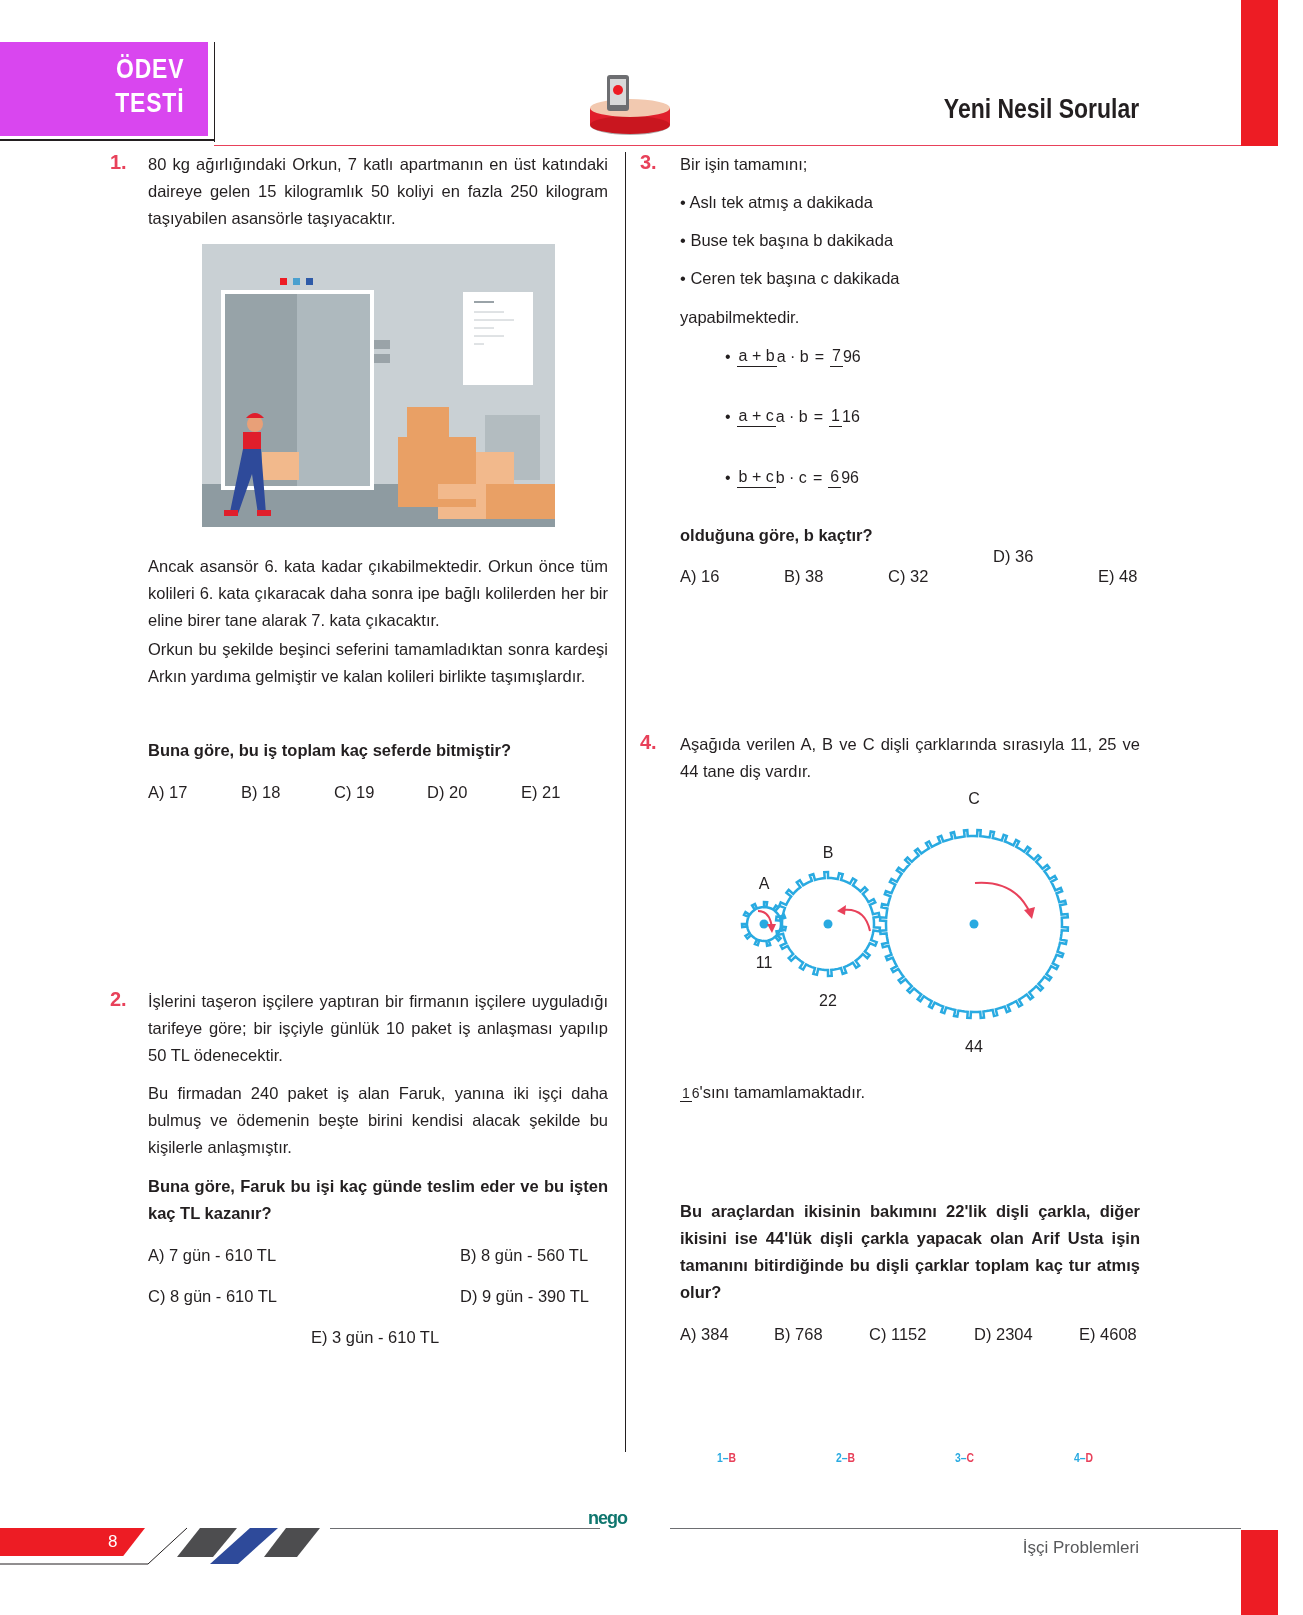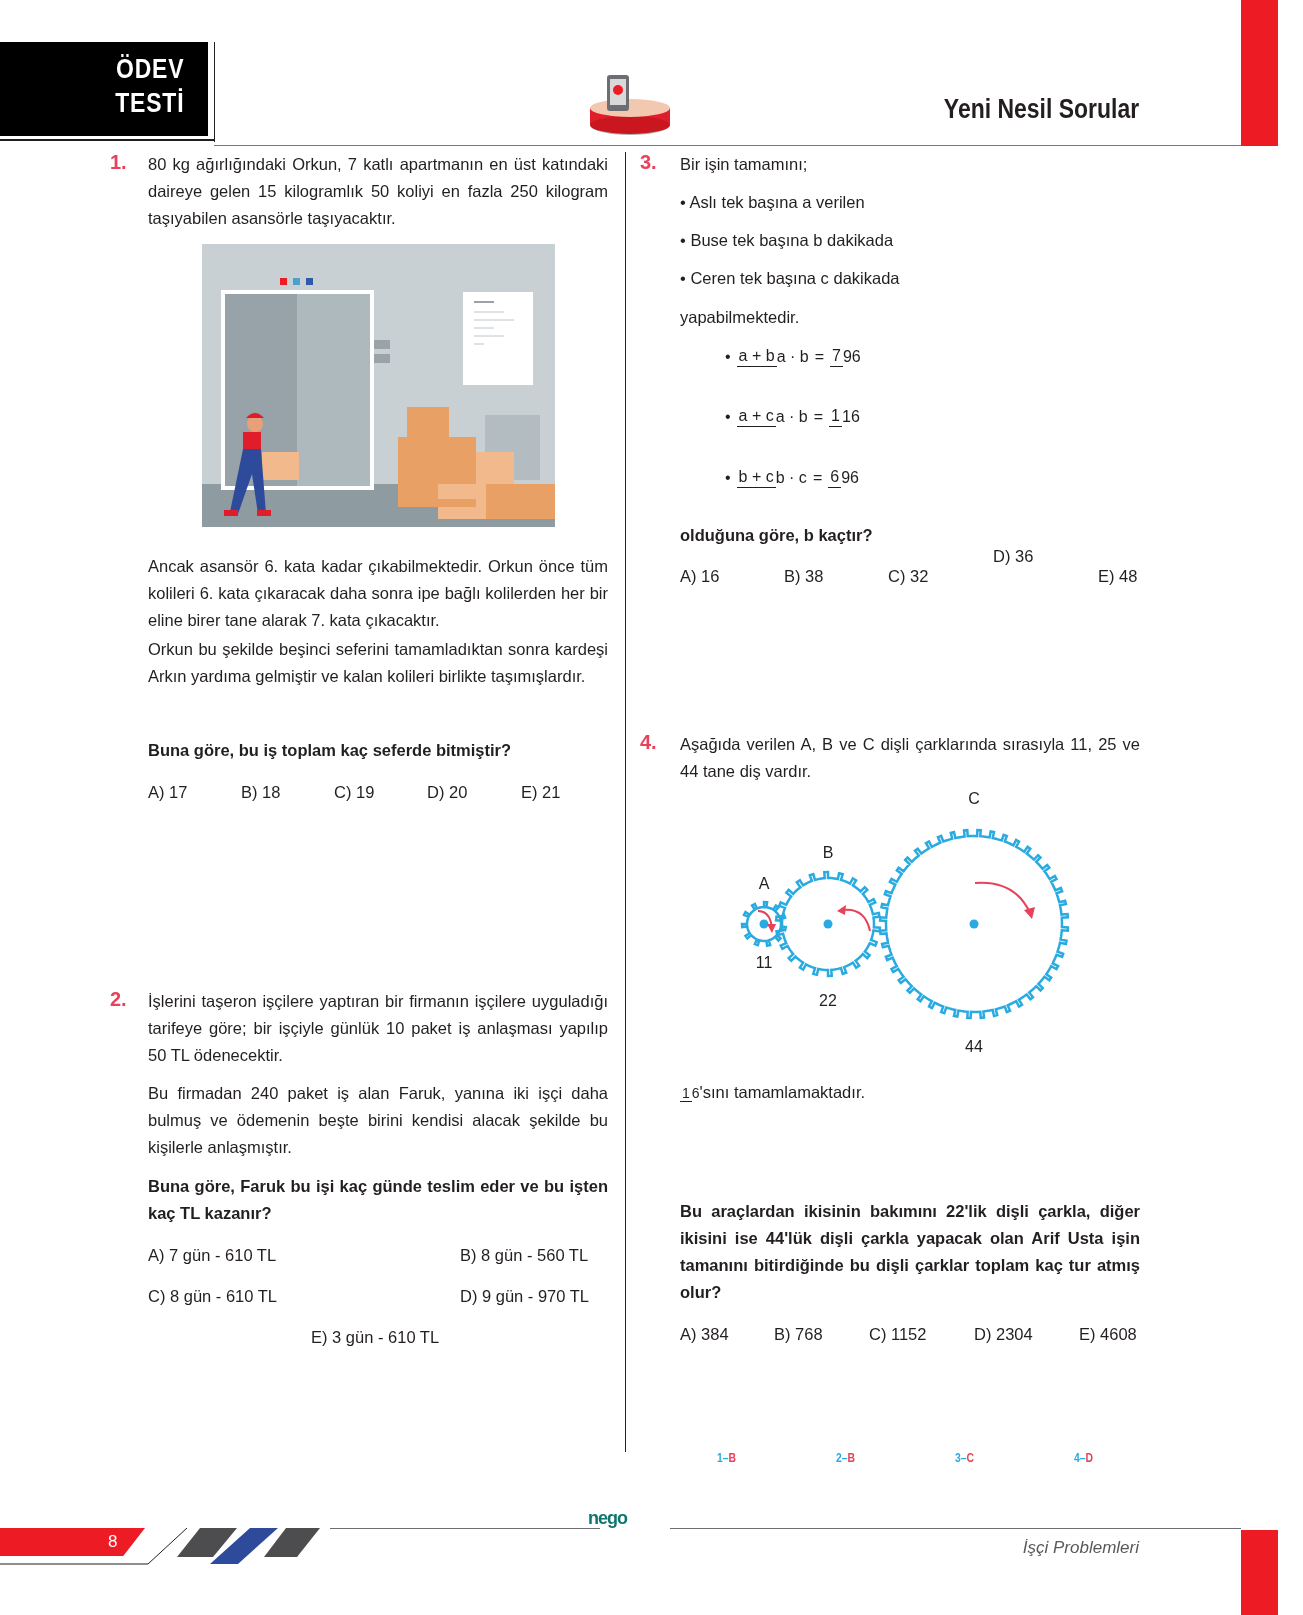--- a/index.html
+++ b/index.html
@@ -1,21 +1,21 @@
 <!DOCTYPE html>
 <html><head>
 <meta charset="utf-8">
 <style>
   html, body { margin:0; padding:0; background:#ffffff; }
   body { width:1303px; height:1615px; position:relative; overflow:hidden;
          font-family:"Liberation Sans", sans-serif; color:#231f20; }
   .abs { position:absolute; }
 
   
-  .odev-box { left:0; top:42px; width:208px; height:94px; background:#000000; }
+  .odev-box { left:0; top:42px; width:208px; height:94px; background:#d946ef; }
   .odev-text { right:24px; top:10px; color:#fff; font-family:"Liberation Sans", sans-serif;
                font-weight:700; font-size:28px; line-height:34px; text-align:right;
                transform:scaleX(0.82); transform-origin:right top; letter-spacing:1px; }
   .odev-vline { left:214px; top:42px; width:1px; height:100px; background:#231f20; }
   .odev-under { left:0; top:139px; width:214px; height:2px; background:#231f20; }
   .header-line { left:214px; top:145px; width:1027px; height:1px; background:#e8415a; }
   .header-title { right:164px; top:93px; font-size:28px; font-weight:700; color:#231f20;
                   transform:scaleX(0.82); transform-origin:right top; }
   .right-bar-top { left:1241px; top:0; width:37px; height:146px; background:#ed1c24; }
   .right-bar-bot { left:1241px; top:1530px; width:37px; height:85px; background:#ed1c24; }
@@ -32,21 +32,21 @@
   .frac { display:inline-flex; flex-direction:row; align-items:center; vertical-align:middle; font-size:16px; line-height:20px; }
   .frac .num { border-bottom:1.5px solid #231f20; padding:0 2px; }
   .formula { font-size:16px; display:flex; align-items:center; gap:6px; }
 
   
   .answer { font-family:"Liberation Sans", sans-serif; font-weight:700; font-size:13px;
             transform:scaleX(0.8); transform-origin:left top; }
   .ans-n { color:#29aae1; }
   .ans-l { color:#e8415a; }
   .footer-line { left:250px; top:1528px; width:991px; height:1px; background:#6d6e71; }
-  .footer-sub { right:164px; top:1538px; font-style:italic; font-size:17px; color:#58595b; }
+  .footer-sub { right:164px; top:1538px; font-size:17px; color:#58595b; }
   .page-red { left:0; top:1528px; width:145px; height:28px; background:#ed1c24;
               clip-path:polygon(0 0,100% 0,85% 100%,0 100%); }
   .page-num { left:108px; top:1532px; color:#fff; font-size:17px; }
   .logo { left:588px; top:1508px; font-weight:700; font-size:18px; color:#0f766e; letter-spacing:-1px; }
 </style>
 </head>
 <body>
 
 <div class="abs odev-box">
   <div class="abs odev-text">
@@ -119,26 +119,26 @@
 <div class="abs opt" style="left:427px;top:783px">D) 20</div>
 <div class="abs opt" style="left:521px;top:783px">E) 21</div>
 
 <div class="abs qnum" style="left:110px;top:988px">2.</div>
 <div class="abs ptext just" style="left:148px;top:988px;width:460px">İşlerini taşeron işçilere yaptıran bir firmanın işçilere uyguladığı tarifeye göre; bir işçiyle günlük 10 paket iş anlaşması yapılıp 50 TL ödenecektir.</div>
 <div class="abs ptext just" style="left:148px;top:1080px;width:460px">Bu firmadan 240 paket iş alan Faruk, yanına iki işçi daha bulmuş ve ödemenin beşte birini kendisi alacak şekilde bu kişilerle anlaşmıştır.</div>
 <div class="abs ptext bold just" style="left:148px;top:1173px;width:460px">Buna göre, Faruk bu işi kaç günde teslim eder ve bu işten kaç TL kazanır?</div>
 <div class="abs opt" style="left:148px;top:1246px">A) 7 gün - 610 TL</div>
 <div class="abs opt" style="left:460px;top:1246px">B) 8 gün - 560 TL</div>
 <div class="abs opt" style="left:148px;top:1287px">C) 8 gün - 610 TL</div>
-<div class="abs opt" style="left:460px;top:1287px">D) 9 gün - 970 TL</div>
+<div class="abs opt" style="left:460px;top:1287px">D) 9 gün - 390 TL</div>
 <div class="abs opt" style="left:311px;top:1328px">E) 3 gün - 610 TL</div>
 
 <div class="abs qnum" style="left:640px;top:151px">3.</div>
 <div class="abs ptext" style="left:680px;top:151px">Bir işin tamamını;</div>
-<div class="abs ptext" style="left:680px;top:189px">• <span>Aslı tek başına a verilen</span></div>
+<div class="abs ptext" style="left:680px;top:189px">• <span>Aslı tek atmış a dakikada</span></div>
 <div class="abs ptext" style="left:680px;top:227px">• <span>Buse tek başına b dakikada</span></div>
 <div class="abs ptext" style="left:680px;top:265px">• <span>Ceren tek başına c dakikada</span></div>
 <div class="abs ptext" style="left:680px;top:304px">yapabilmektedir.</div>
 
 <div class="abs formula" style="left:725px;top:346px">
   <span>•</span>
   <span class="frac">
       <span class="num">a + b</span>
       <span>a · b</span>
     </span>

